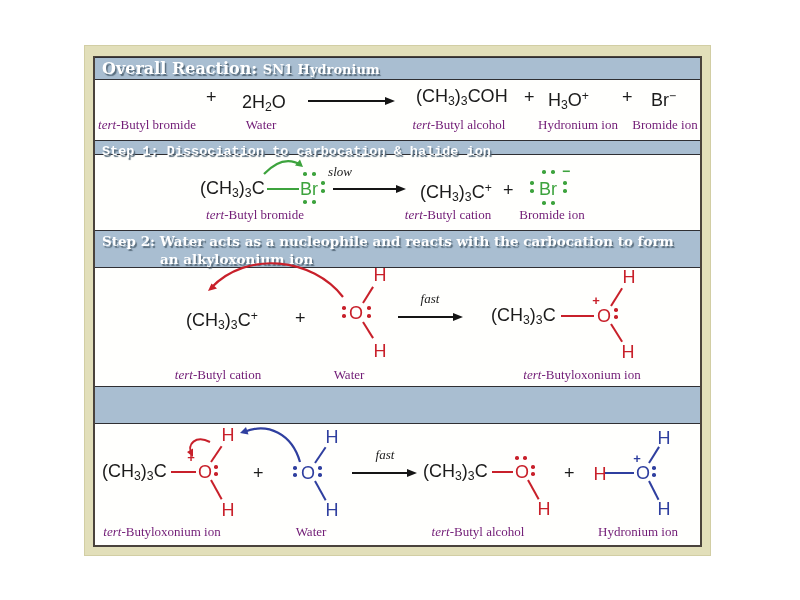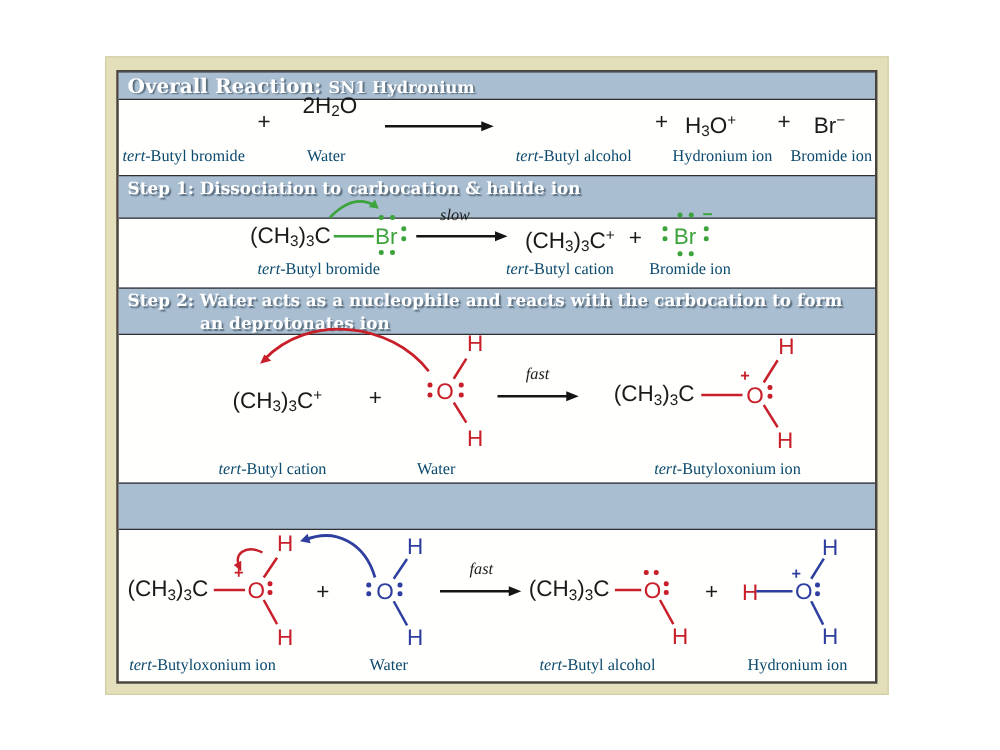--- a/index.html
+++ b/index.html
@@ -3,31 +3,31 @@
 <meta charset="utf-8">
 <style>
   html,body{margin:0;padding:0;}
   body{width:800px;height:600px;background:#ffffff;font-family:"Liberation Sans",sans-serif;position:relative;overflow:hidden;}
   .stage{position:absolute;left:0;top:0;width:800px;height:600px;}
   .frame{position:absolute;left:84px;top:45px;width:627px;height:511px;background:#e2dfba;border:1px solid #d2cea4;box-sizing:border-box;}
   .panel{position:absolute;left:93px;top:56px;width:609px;height:491px;background:#fffffd;border:2px solid #4a433c;box-sizing:border-box;}
   .bar{position:absolute;left:95px;width:605px;background:#a9bed1;color:#ffffff;font-family:"DejaVu Serif",serif;font-weight:bold;text-shadow:1.5px 1.5px 1px rgba(84,104,120,0.95);box-sizing:border-box;padding-left:7px;border-top:1px solid #2f2f33;border-bottom:1px solid #2f2f33;white-space:nowrap;}
   .bar1{top:57px;height:23px;line-height:21px;font-size:16px;}
   .bar1 .sub-title{font-size:13px;}
-  .bar2{top:140px;height:35px;line-height:21px;font-size:13.5px;}
+  .bar2{top:140px;height:15px;line-height:21px;font-size:13.5px;font-family:Liberation Mono, monospace;}
   .bar-2line{height:38px;font-size:13.5px;line-height:18px;padding-top:1px;}
   .bar3{top:230px;}
   .bar4{top:386px;}
   .f{position:absolute;font-size:18px;color:#1b1b1b;white-space:nowrap;line-height:20px;}
   .f sub,.atom sub{font-size:.68em;vertical-align:-0.25em;}
   .f sup,.atom sup{font-size:.68em;vertical-align:0.5em;}
   .atom{position:absolute;font-size:18px;line-height:20px;width:18px;text-align:center;white-space:nowrap;}
   .chg{position:absolute;font-size:13px;line-height:14px;font-weight:bold;width:10px;text-align:center;}
   .plus{position:absolute;font-size:18px;line-height:20px;color:#1b1b1b;}
-  .lbl{position:absolute;transform:translateX(-50%);font-family:"Liberation Serif",serif;font-size:13px;color:#0c4a6e;white-space:nowrap;line-height:15px;}
+  .lbl{position:absolute;transform:translateX(-50%);font-family:"Liberation Serif",serif;font-size:13px;color:#701a75;white-space:nowrap;line-height:15px;}
   .rate{position:absolute;transform:translateX(-50%);font-family:"Liberation Serif",serif;font-style:italic;font-size:13px;color:#1b1b1b;line-height:15px;}
   .bond{position:absolute;height:2px;transform-origin:left center;}
   .red{color:#c8202a;}  .bg-red{background:#c8202a;}
   .blue{color:#2f3f9f;} .bg-blue{background:#2f3f9f;}
   .green{color:#3da33d;} .bg-green{background:#3da33d;}
   .dot{position:absolute;width:3.5px;height:3.5px;border-radius:50%;}
   .aline{position:absolute;height:2px;background:#151515;}
   .ahead{position:absolute;width:0;height:0;border-left:10px solid #151515;border-top:4.5px solid transparent;border-bottom:4.5px solid transparent;}
   .carrow{position:absolute;}
   .minus{position:absolute;font-size:14px;line-height:14px;font-weight:bold;}
@@ -38,23 +38,24 @@
 <div class="stage">
   <div class="frame"></div>
   <div class="panel"></div>
 
   <div class="bar bar1">
     <span>Overall Reaction:</span>
     <span class="sub-title">SN1 Hydronium</span>
   </div>
 
   <span class="plus" style="left:206px;top:87px;">+</span>
-  <span class="f" style="left:242px;top:74px;">2H<sub>2</sub>O</span>
+  <span class="f" style="left:242px;top:92px;">2H<sub>2</sub>O</span>
   <div class="aline" style="left:308px;top:100px;width:78px;"></div>
   <div class="ahead" style="left:385px;top:96.5px;"></div>
+  <span class="f" style="left:416px;top:86px;">(CH<sub>3</sub>)<sub>3</sub>COH</span>
   <span class="plus" style="left:524px;top:87px;">+</span>
   <span class="f" style="left:548px;top:86px;">H<sub>3</sub>O<sup>+</sup></span>
   <span class="plus" style="left:622px;top:87px;">+</span>
   <span class="f" style="left:651px;top:86px;">Br<sup>−</sup></span>
   <span class="lbl" style="left:147px;top:117px;"><i>tert</i>-Butyl bromide</span>
   <span class="lbl" style="left:261px;top:117px;">Water</span>
   <span class="lbl" style="left:459px;top:117px;"><i>tert</i>-Butyl alcohol</span>
   <span class="lbl" style="left:578px;top:117px;">Hydronium ion</span>
   <span class="lbl" style="left:665px;top:117px;">Bromide ion</span>
 
@@ -66,42 +67,42 @@
   <div class="dot bg-green" style="left:303px;top:172px;"></div>
   <div class="dot bg-green" style="left:312px;top:172px;"></div>
   <div class="dot bg-green" style="left:321px;top:181px;"></div>
   <div class="dot bg-green" style="left:321px;top:189px;"></div>
   <div class="dot bg-green" style="left:303px;top:200px;"></div>
   <div class="dot bg-green" style="left:312px;top:200px;"></div>
   <svg class="carrow" style="left:256px;top:152px;" width="56" height="26">
     <path d="M 8 22 Q 27 2 45 13" fill="none" stroke="#3da33d" stroke-width="2.2"></path>
     <polygon points="47,15 39,13.5 44,7.5" fill="#3da33d"></polygon>
   </svg>
-  <span class="rate" style="left:364px;top:164px;">slow</span>
+  <span class="rate" style="left:340px;top:164px;">slow</span>
   <div class="aline" style="left:333px;top:188px;width:64px;"></div>
   <div class="ahead" style="left:396px;top:184.5px;"></div>
   <span class="f" style="left:420px;top:178px;">(CH<sub>3</sub>)<sub>3</sub>C<sup>+</sup></span>
   <span class="plus" style="left:503px;top:180px;">+</span>
   <span class="atom green" style="left:539px;top:179px;">Br</span>
   <div class="dot bg-green" style="left:542px;top:170px;"></div>
   <div class="dot bg-green" style="left:551px;top:170px;"></div>
   <div class="dot bg-green" style="left:530px;top:181px;"></div>
   <div class="dot bg-green" style="left:530px;top:189px;"></div>
   <div class="dot bg-green" style="left:563px;top:181px;"></div>
   <div class="dot bg-green" style="left:563px;top:189px;"></div>
   <div class="dot bg-green" style="left:542px;top:201px;"></div>
   <div class="dot bg-green" style="left:551px;top:201px;"></div>
   <span class="minus green" style="left:562px;top:164px;">−</span>
   <span class="lbl" style="left:255px;top:207px;"><i>tert</i>-Butyl bromide</span>
   <span class="lbl" style="left:448px;top:207px;"><i>tert</i>-Butyl cation</span>
   <span class="lbl" style="left:552px;top:207px;">Bromide ion</span>
 
   <div class="bar bar-2line bar3">
     <div>Step 2: Water acts as a nucleophile and reacts with the carbocation to form</div>
-    <div style="padding-left:58px;">an deprotonates ion</div>
+    <div style="padding-left:58px;">an alkyloxonium ion</div>
   </div>
 
   <span class="f" style="left:186px;top:306px;">(CH<sub>3</sub>)<sub>3</sub>C<sup>+</sup></span>
   <svg class="carrow" style="left:195px;top:250px;" width="160" height="55">
     <path d="M 148 47 C 118 8 52 0 16 38" fill="none" stroke="#c8202a" stroke-width="2.2"></path>
     <polygon points="13,41 16.5,33.5 22,38.5" fill="#c8202a"></polygon>
   </svg>
   <span class="plus" style="left:295px;top:308px;">+</span>
   <span class="atom red" style="left:347px;top:303px;">O</span>
   <span class="atom red" style="left:371px;top:265px;">H</span>

